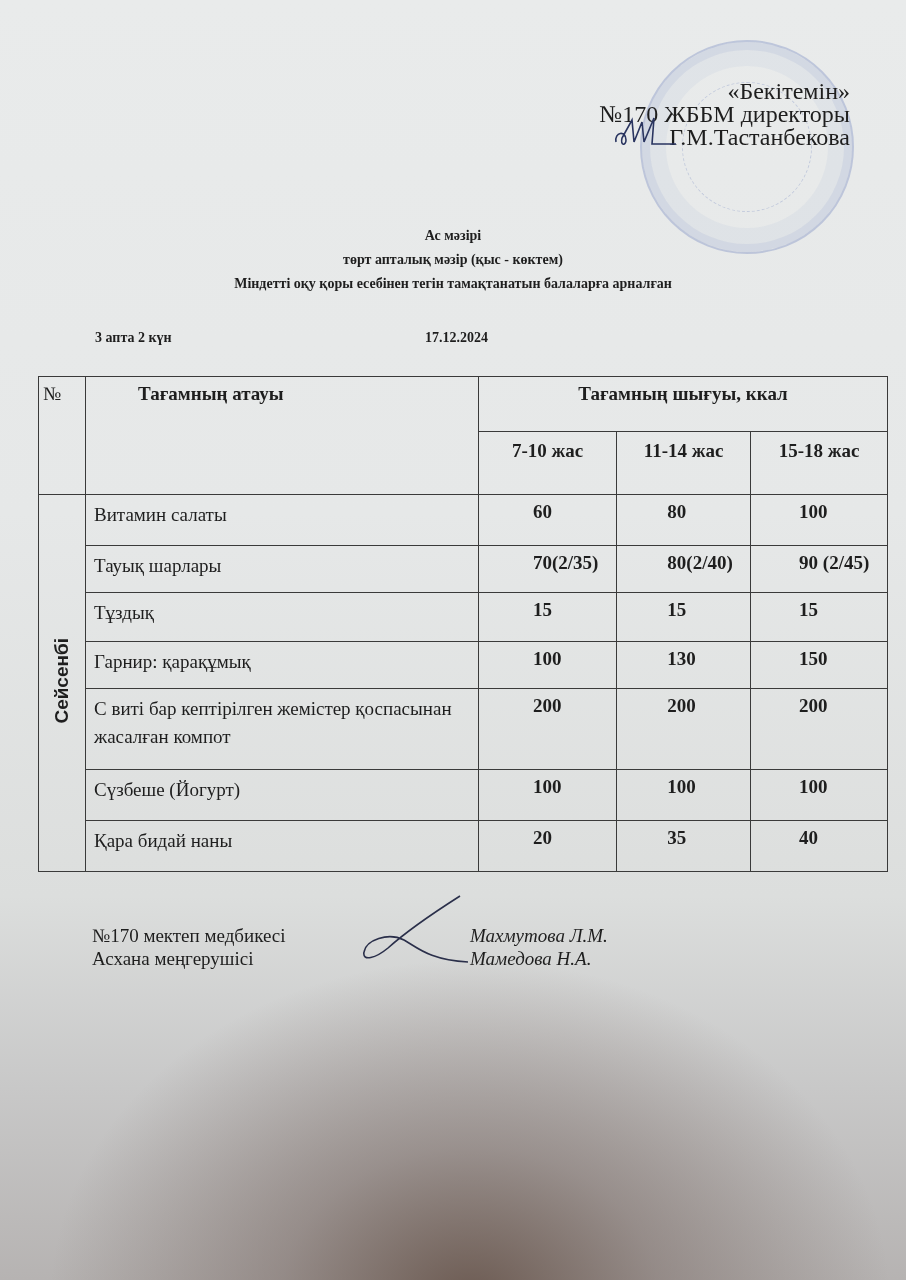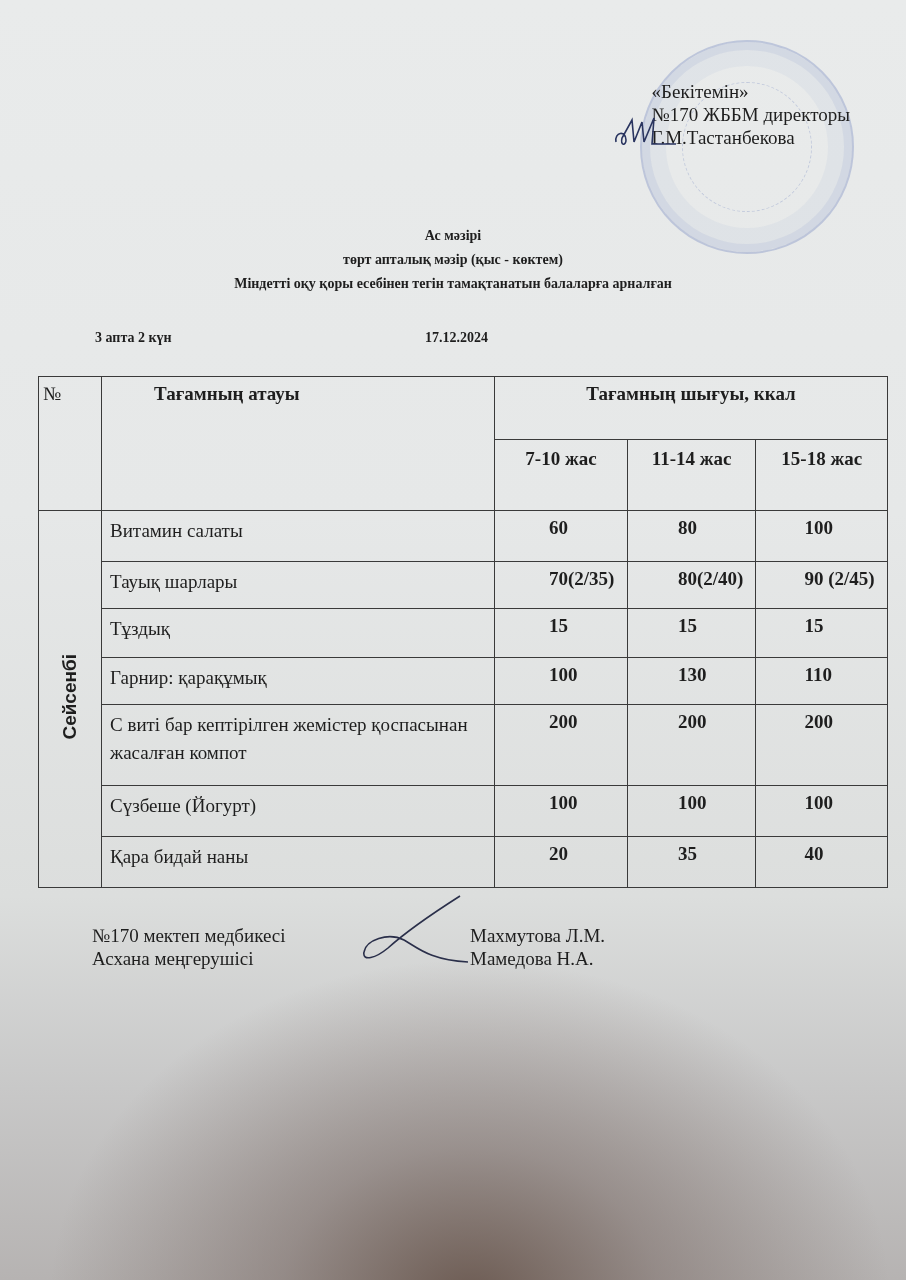--- a/index.html
+++ b/index.html
@@ -14,21 +14,22 @@
         radial-gradient(ellipse 420px 340px at 470px 1300px, rgba(95,75,65,0.85) 0%, rgba(120,105,100,0.55) 45%, rgba(170,165,165,0) 100%),
         linear-gradient(180deg, #e9ebeb 0%, #e6e8e8 40%, #dcdedd 70%, #c8c8c8 85%, #b6b3b2 100%);
     }
     .page { position: absolute; inset: 0; }
 
     
     .approval {
       position: absolute;
       right: 56px;
       top: 80px;
-      font-size: 19px;
+      text-align: right;
+      font-size: 24px;
       line-height: 23px;
       z-index: 2;
     }
     .stamp {
       position: absolute;
       left: 640px;
       top: 40px;
       width: 210px;
       height: 210px;
       border-radius: 50%;
@@ -78,21 +79,21 @@
       position: absolute;
       left: 38px;
       top: 376px;
       width: 850px;
       border-collapse: collapse;
       font-size: 19px;
     }
     table.menu td, table.menu th {
       border: 1.5px solid #3a3a3a;
       vertical-align: top;
-      padding: 16px;
+      padding: 8px;
     }
     .th-no { width: 30px; font-weight: normal; text-align: left; padding: 6px 0 0 4px !important; height: 40px; }
     .th-name { width: 340px; font-weight: bold; text-align: left; padding: 6px 0 0 52px !important; }
     .th-yield { font-weight: bold; text-align: center; padding-top: 6px !important; height: 40px; }
     .th-age { font-weight: bold; text-align: center; height: 46px; padding-top: 8px !important; }
     .day-cell {
       width: 30px;
       vertical-align: middle !important;
       text-align: center;
     }
@@ -123,20 +124,21 @@
       left: 92px;
       font-size: 19px;
       line-height: 23px;
     }
     .footer-right {
       position: absolute;
       top: 924px;
       left: 470px;
       font-size: 19px;
       line-height: 23px;
+      font-style: italic;
     }
     .sig-nurse {
       position: absolute;
       left: 358px;
       top: 890px;
       width: 110px;
       height: 80px;
     }
   </style>
 </head>
@@ -197,21 +199,21 @@
     <tr class="r3">
       <td class="dish">Тұздық</td>
       <td class="val">15</td>
       <td class="val c2">15</td>
       <td class="val c3">15</td>
     </tr>
     <tr class="r4">
       <td class="dish">Гарнир: қарақұмық</td>
       <td class="val">100</td>
       <td class="val c2">130</td>
-      <td class="val c3">110</td>
+      <td class="val c3">150</td>
     </tr>
     <tr class="r5">
       <td class="dish">С виті бар кептірілген жемістер қоспасынан жасалған компот</td>
       <td class="val">200</td>
       <td class="val c2">200</td>
       <td class="val c3">200</td>
     </tr>
     <tr class="r6">
       <td class="dish">Сүзбеше (Йогурт)</td>
       <td class="val">100</td>

